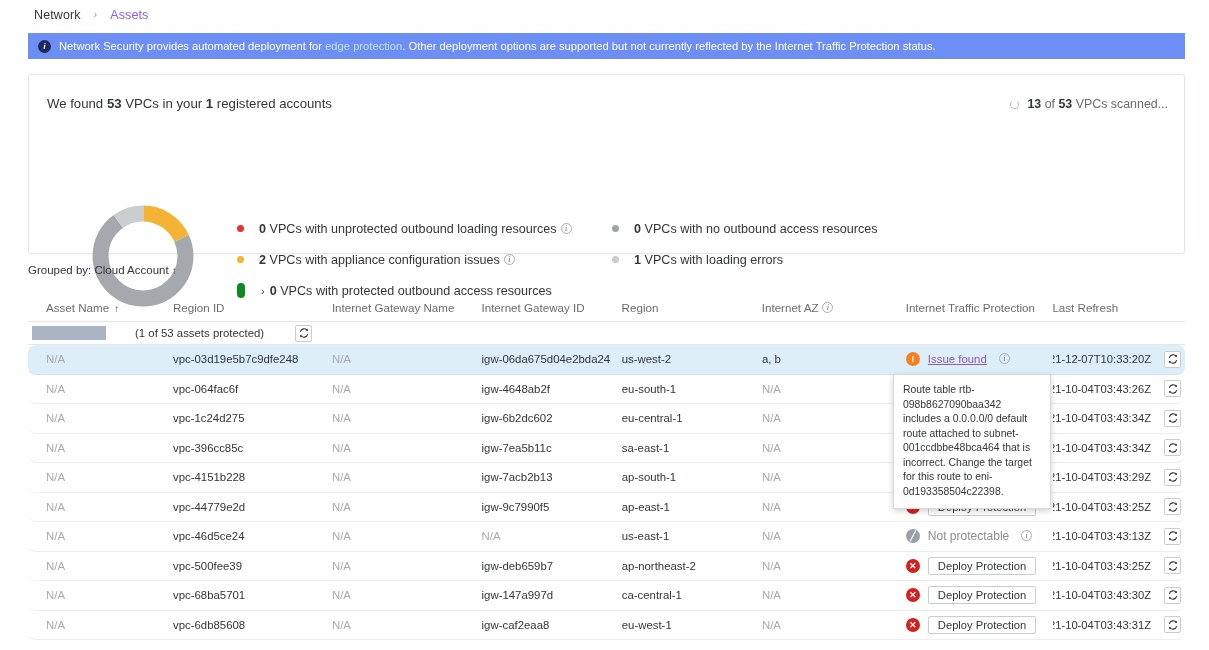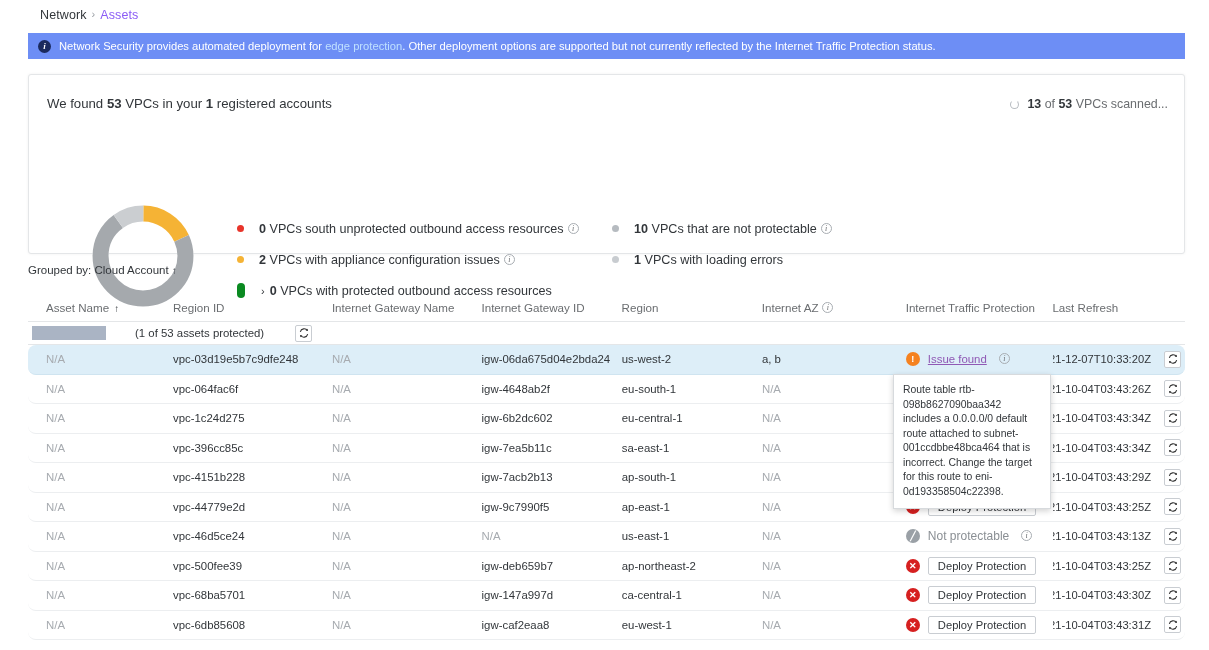--- a/index.html
+++ b/index.html
@@ -9,23 +9,23 @@
     width: 1209px; height: 650px;
     background: #ffffff;
     font-family: "Liberation Sans", sans-serif;
     color: #32363a;
     overflow: hidden;
   }
   .page { position: relative; width: 1209px; height: 650px; }
 
   
   .breadcrumb {
-    position: absolute; left: 40px; top: 8px;
+    position: absolute; left: 34px; top: 8px;
     font-size: 12.5px; letter-spacing: .1px;
-    display: flex; align-items: flex-start; gap: 5px;
+    display: flex; align-items: flex-start; gap: 13px;
   }
   .breadcrumb .crumb-sep { color: #9a9fa5; font-size: 11px; }
   .breadcrumb .crumb-current { color: #8b5cf6; }
 
   
   .banner {
     position: absolute; left: 28px; top: 33px;
     width: 1157px; height: 26px;
     background: #6d8ef5;
     display: flex; align-items: center;
@@ -229,43 +229,43 @@
 
         <circle cx="21" cy="21" r="15.9155" fill="none" stroke="#cbced1" stroke-width="6" stroke-dasharray="10 90" stroke-dashoffset="35"></circle>
       </svg>
     </div>
 
     <div class="legend-col left">
       <div class="legend-row">
         <span class="legend-marker">
             <span class="dot red"></span>
           </span>
-        <span class="legend-text"><b>0</b><span> VPCs south unprotected outbound access resources</span><span class="info-i">i</span></span>
+        <span class="legend-text"><b>0</b><span> VPCs with unprotected outbound loading resources</span><span class="info-i">i</span></span>
       </div>
       <div class="legend-row">
         <span class="legend-marker">
             <span class="dot amber"></span>
           </span>
         <span class="legend-text"><b>2</b><span> VPCs with appliance configuration issues</span><span class="info-i">i</span></span>
       </div>
       <div class="legend-row">
         <span class="legend-marker">
             <span class="pill-green"></span>
           </span>
         <span class="chev">›</span>
         <span class="legend-text"><b>0</b><span> VPCs with protected outbound access resources</span></span>
       </div>
     </div>
 
     <div class="legend-col right">
       <div class="legend-row">
         <span class="legend-marker">
-            <span class="dot gray-light"></span>
+            <span class="dot gray"></span>
           </span>
-        <span class="legend-text"><b>10</b><span> VPCs that are not protectable</span><span class="info-i">i</span></span>
+        <span class="legend-text"><b>0</b><span> VPCs with no outbound access resources</span></span>
       </div>
       <div class="legend-row">
         <span class="legend-marker">
             <span class="dot gray-lighter"></span>
           </span>
         <span class="legend-text"><b>1</b><span> VPCs with loading errors</span></span>
       </div>
     </div>
   </div>
 

